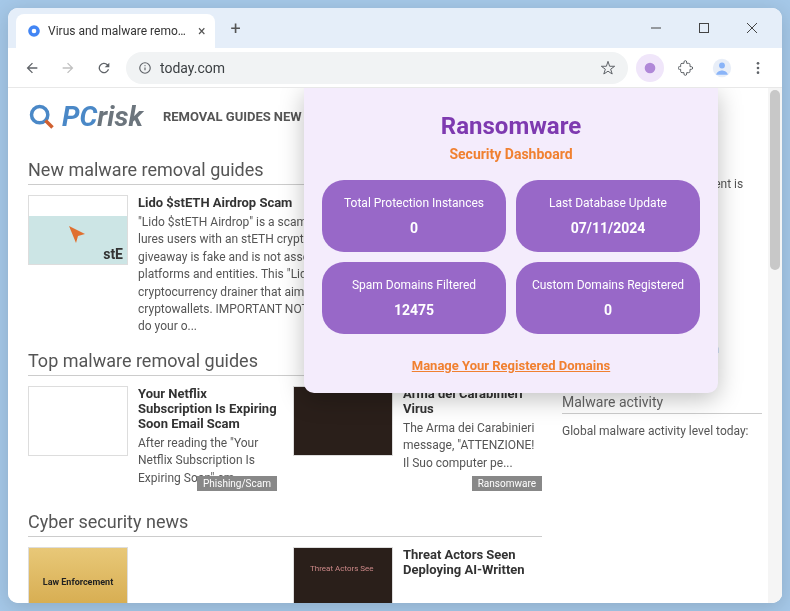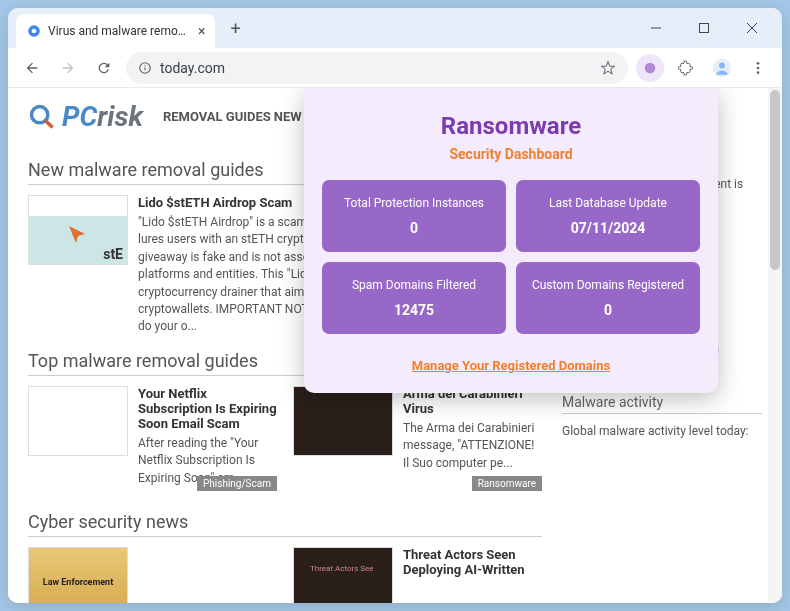--- a/index.html
+++ b/index.html
@@ -54,21 +54,21 @@
 .link-list a { color: #3b7dd8; font-size: 12px; text-decoration: none; cursor: pointer; }
 .sidebar-subtitle { font-size: 14px; color: #666; border-bottom: 1px solid #ccc; padding-bottom: 3px; margin-top: 12px; margin-bottom: 8px; }
 
 
 .ext-popup { position: absolute; top: 0; left: 296px; width: 414px; background: #f4ecfc; border-radius: 0 0 10px 10px; box-shadow: 0 6px 24px rgba(0,0,0,0.25); padding: 24px 18px 20px; z-index: 100; }
 .ext-title { font-size: 24px; font-weight: 700; color: #7e3ab0; text-align: center; margin-bottom: 6px; }
 .ext-subtitle { font-size: 14px; font-weight: 700; color: #f08030; text-align: center; margin-bottom: 18px; }
 .ext-msg { font-size: 13px; color: #7a6a8a; text-align: center; line-height: 1.5; margin-bottom: 18px; }
 .ext-msg strong { font-weight: 700; }
 .stat-grid { display: grid; grid-template-columns: 1fr 1fr; gap: 10px; margin-bottom: 24px; }
-.stat-card { background: #9868c8; border-radius: 7px; padding: 16px 10px; text-align: center; color: #fff; }
+.stat-card { background: #9868c8; border-radius: 22px; padding: 16px 10px; text-align: center; color: #fff; }
 .stat-label { font-size: 12px; margin-bottom: 10px; }
 .stat-value { font-size: 14px; font-weight: 700; }
 .ext-link { display: block; text-align: center; color: #f08030; font-size: 13px; font-weight: 700; text-decoration: underline; cursor: pointer; }
 .scrollbar { position: absolute; right: 0; top: 0; bottom: 0; width: 14px; background: #f5f5f5; }
 .scroll-thumb { position: absolute; right: 2px; top: 2px; width: 10px; height: 180px; background: #c8c8c8; border-radius: 5px; }
 </style>
 </head>
 <body>
 
 <div class="browser-window">

